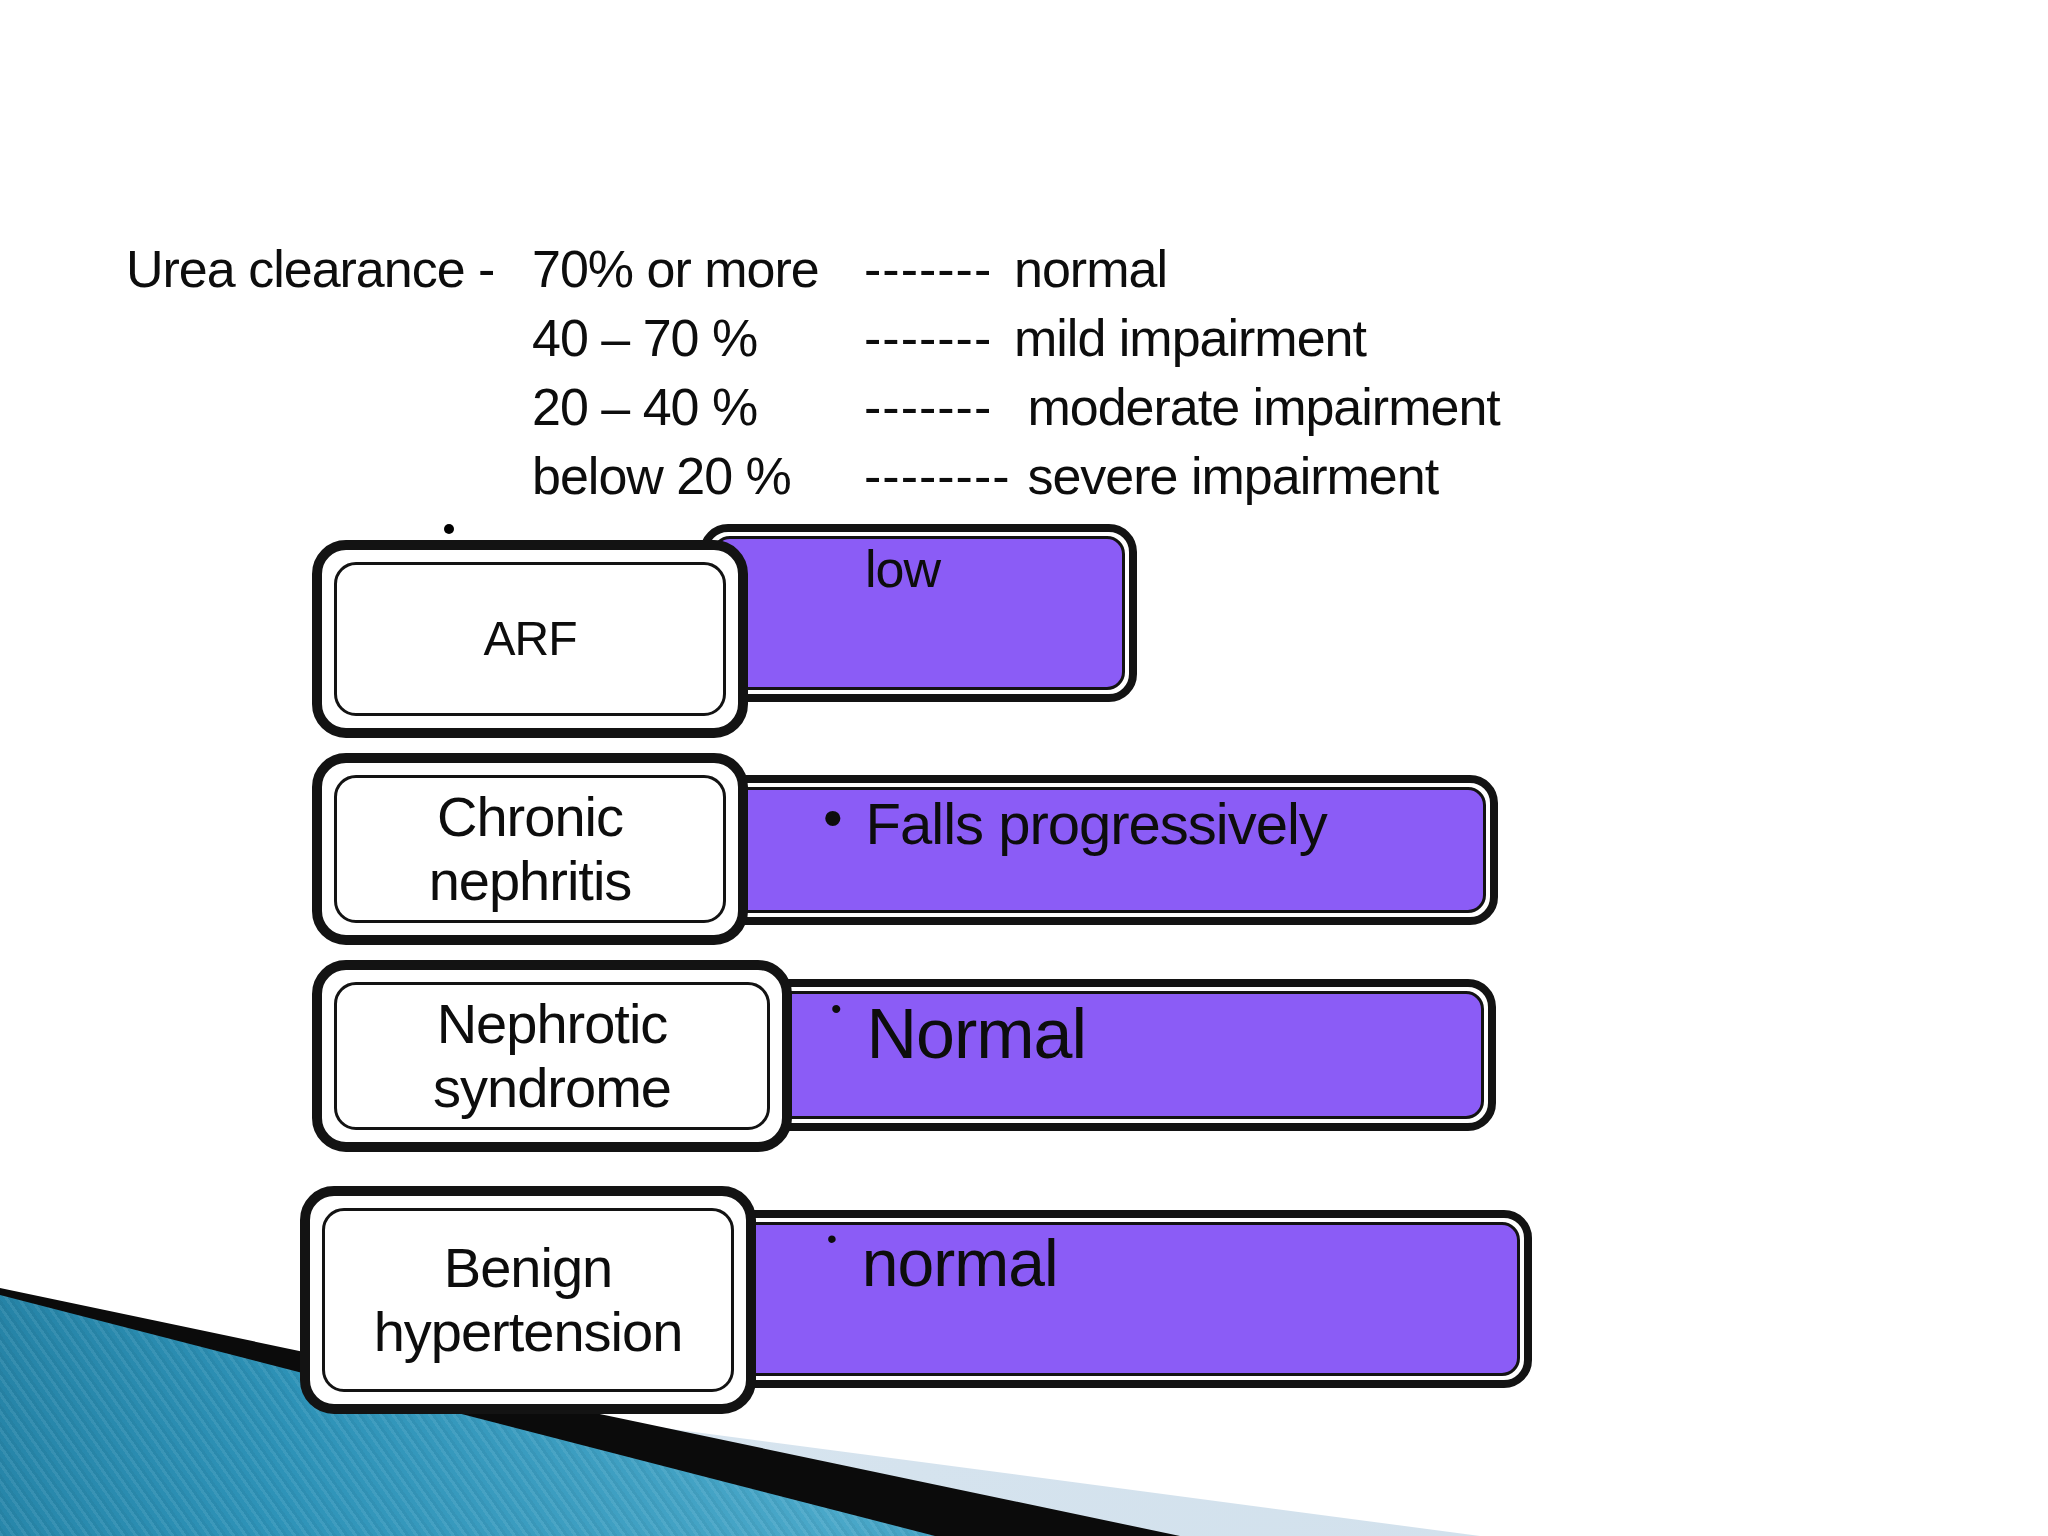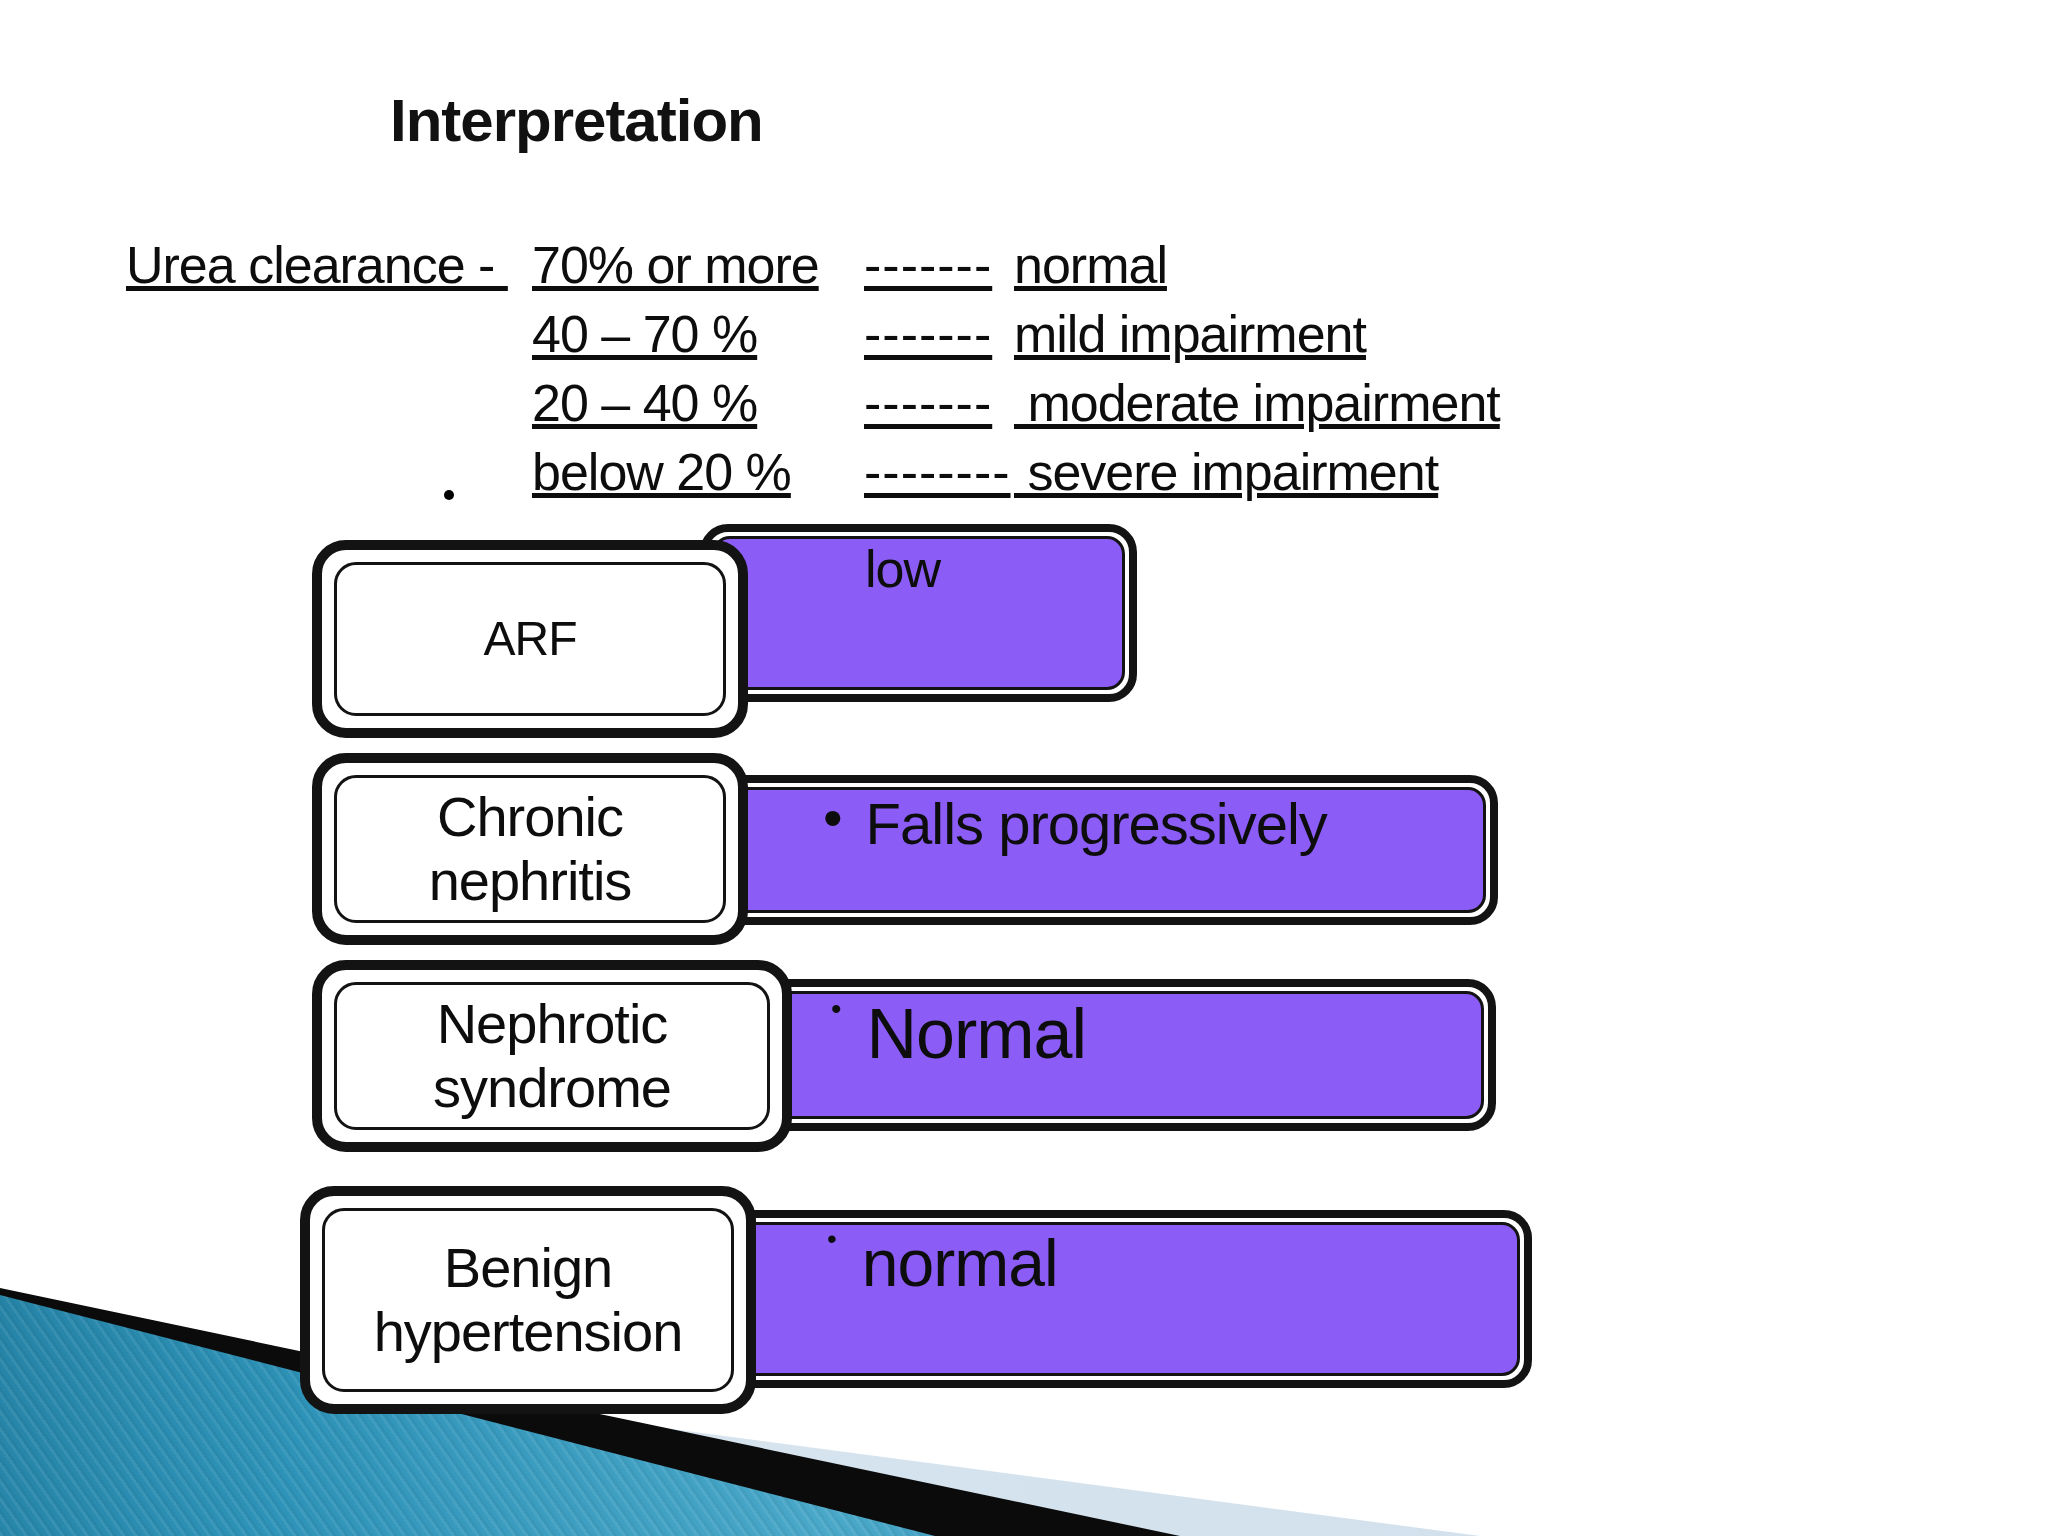--- a/index.html
+++ b/index.html
@@ -29,21 +29,21 @@
   }
 
   
   .title{
     position:absolute;left:390px;top:86px;z-index:10;
     font-size:60px;font-weight:700;letter-spacing:-1px;color:#111;
   }
 
   
   .textblock{position:absolute;left:126px;top:230px;z-index:10;font-size:52px;letter-spacing:-1px;}
-  .tline{display:flex;align-items:center;height:69px;white-space:pre;text-decoration:underline;}
+  .tline{display:flex;align-items:flex-end;height:69px;white-space:pre;}
   .c-prefix{width:406px;position:relative;}
   .c-range{width:332px;}
   .c-dash{width:150px;letter-spacing:1px;}
   .dot4{
     position:absolute;right:78px;top:18px;width:10px;height:10px;border-radius:50%;
     background:#000;display:none;
   }
   .tline.has-bullet .dot4{display:block;}
 
   
@@ -91,21 +91,20 @@
 </style>
 </head>
 <body>
 
 <div class="slide">
 
   <div class="deco deco-pale"></div>
   <div class="deco deco-black"></div>
   <div class="deco deco-teal"></div>
 
-  <div class="title">Interpretation</div>
 
   <div class="textblock">
 
     <div class="tline">
       <span class="c-prefix"><span>Urea clearance - </span></span>
       <span class="c-range">70% or more</span>
       <span class="c-dash">-------</span>
       <span class="c-result">normal</span>
     </div>
 

